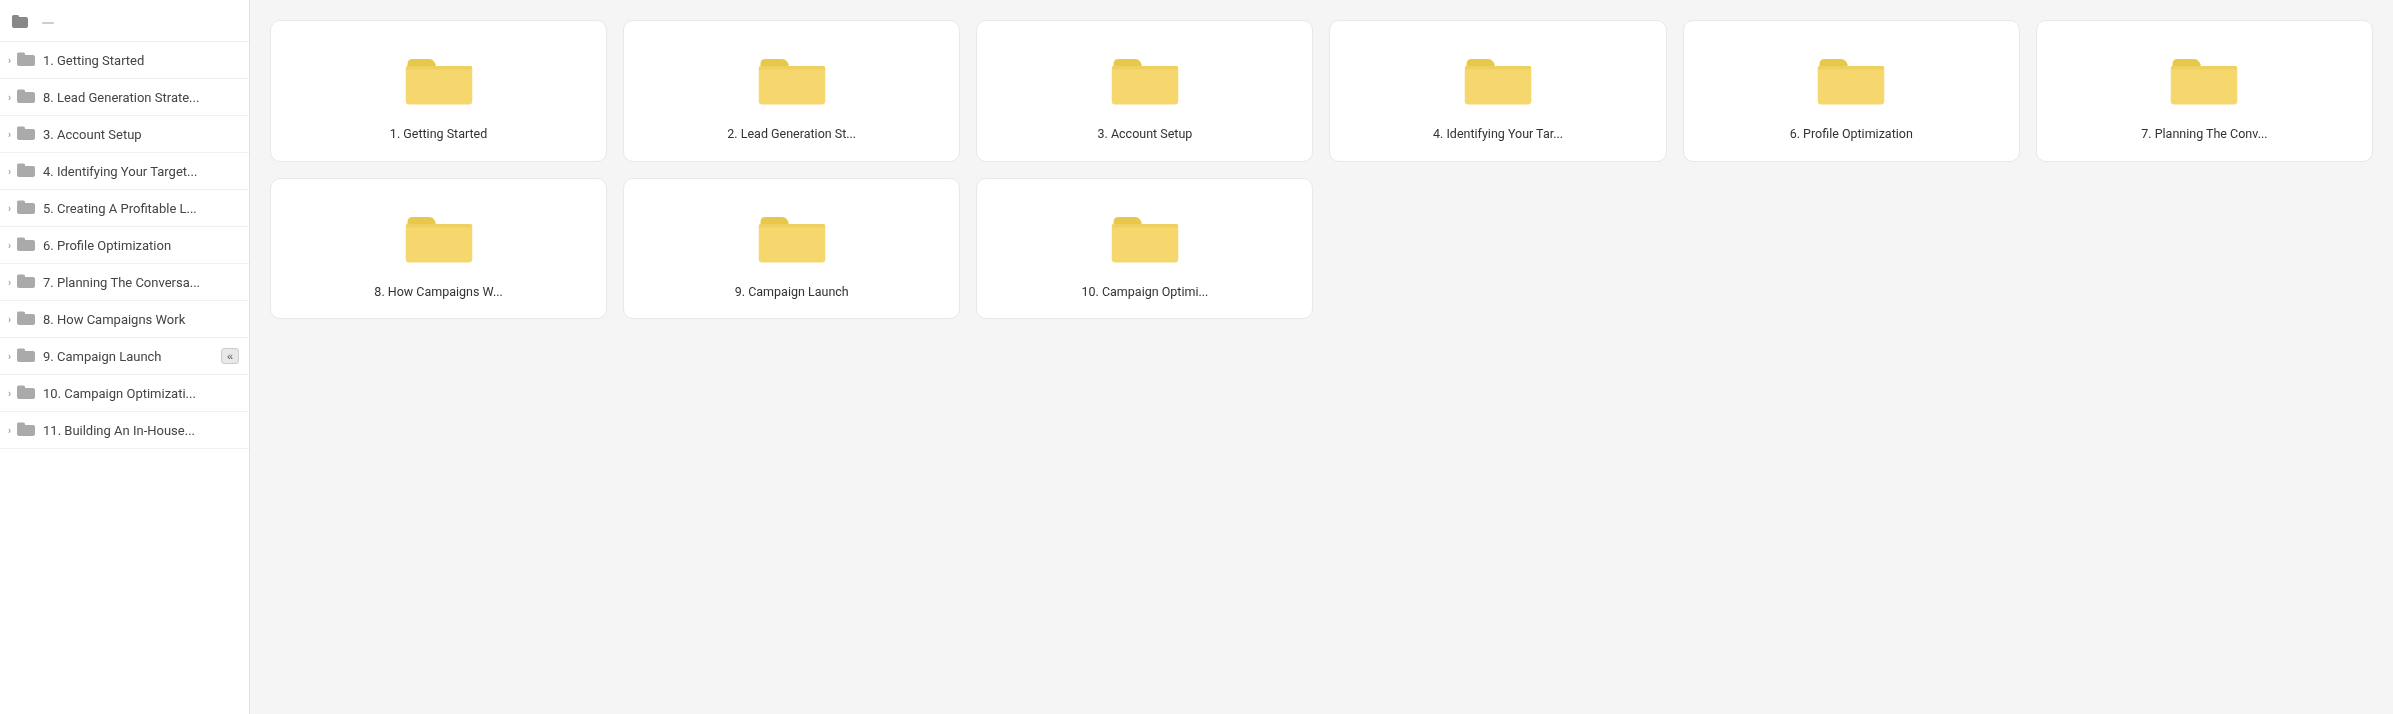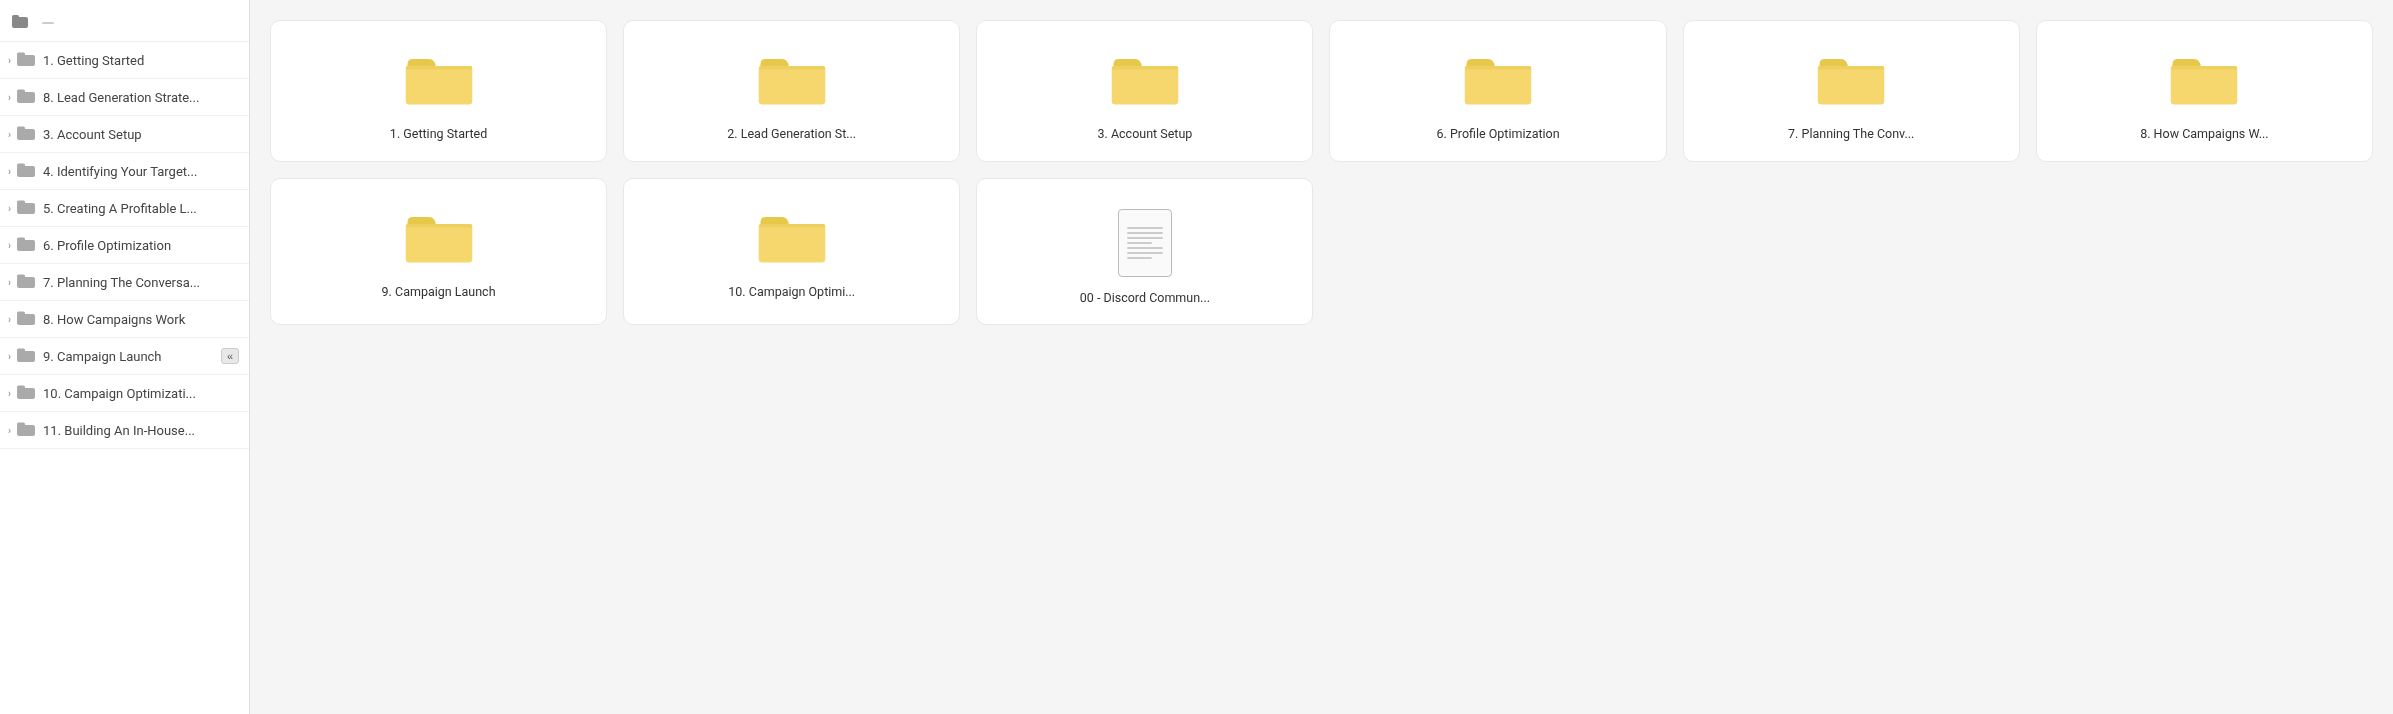--- a/index.html
+++ b/index.html
@@ -359,20 +359,33 @@
 
     <svg class="folder-icon" viewBox="0 0 80 62" fill="none" xmlns="http://www.w3.org/2000/svg">
 
       <path d="M4 14 Q4 8 10 8 L28 8 Q34 8 36 14 L36 18 L4 18 Z" fill="#e8c84a"></path>
 
       <rect x="2" y="16" width="76" height="44" rx="4" fill="#f5d76e"></rect>
 
       <rect x="2" y="16" width="76" height="4" rx="2" fill="#eed060"></rect>
     </svg>
 
+      <span class="card-label">4. Identifying Your Tar...</span>
+    </div>
+      <div class="card">
+
+    <svg class="folder-icon" viewBox="0 0 80 62" fill="none" xmlns="http://www.w3.org/2000/svg">
+
+      <path d="M4 14 Q4 8 10 8 L28 8 Q34 8 36 14 L36 18 L4 18 Z" fill="#e8c84a"></path>
+
+      <rect x="2" y="16" width="76" height="44" rx="4" fill="#f5d76e"></rect>
+
+      <rect x="2" y="16" width="76" height="4" rx="2" fill="#eed060"></rect>
+    </svg>
+
       <span class="card-label">6. Profile Optimization</span>
     </div>
       <div class="card">
 
     <svg class="folder-icon" viewBox="0 0 80 62" fill="none" xmlns="http://www.w3.org/2000/svg">
 
       <path d="M4 14 Q4 8 10 8 L28 8 Q34 8 36 14 L36 18 L4 18 Z" fill="#e8c84a"></path>
 
       <rect x="2" y="16" width="76" height="44" rx="4" fill="#f5d76e"></rect>
 
@@ -413,30 +426,14 @@
 
       <path d="M4 14 Q4 8 10 8 L28 8 Q34 8 36 14 L36 18 L4 18 Z" fill="#e8c84a"></path>
 
       <rect x="2" y="16" width="76" height="44" rx="4" fill="#f5d76e"></rect>
 
       <rect x="2" y="16" width="76" height="4" rx="2" fill="#eed060"></rect>
     </svg>
 
       <span class="card-label">10. Campaign Optimi...</span>
     </div>
-      <div class="card">
-
-    <div class="doc-icon">
-      <div class="doc-lines">
-        <div class="doc-line full"></div>
-        <div class="doc-line full"></div>
-        <div class="doc-line full"></div>
-        <div class="doc-line short"></div>
-        <div class="doc-line full"></div>
-        <div class="doc-line full"></div>
-        <div class="doc-line short"></div>
-      </div>
-    </div>
-
-      <span class="card-label">00 - Discord Commun...</span>
-    </div>
     </div>
 </div>
 
 </body></html>

